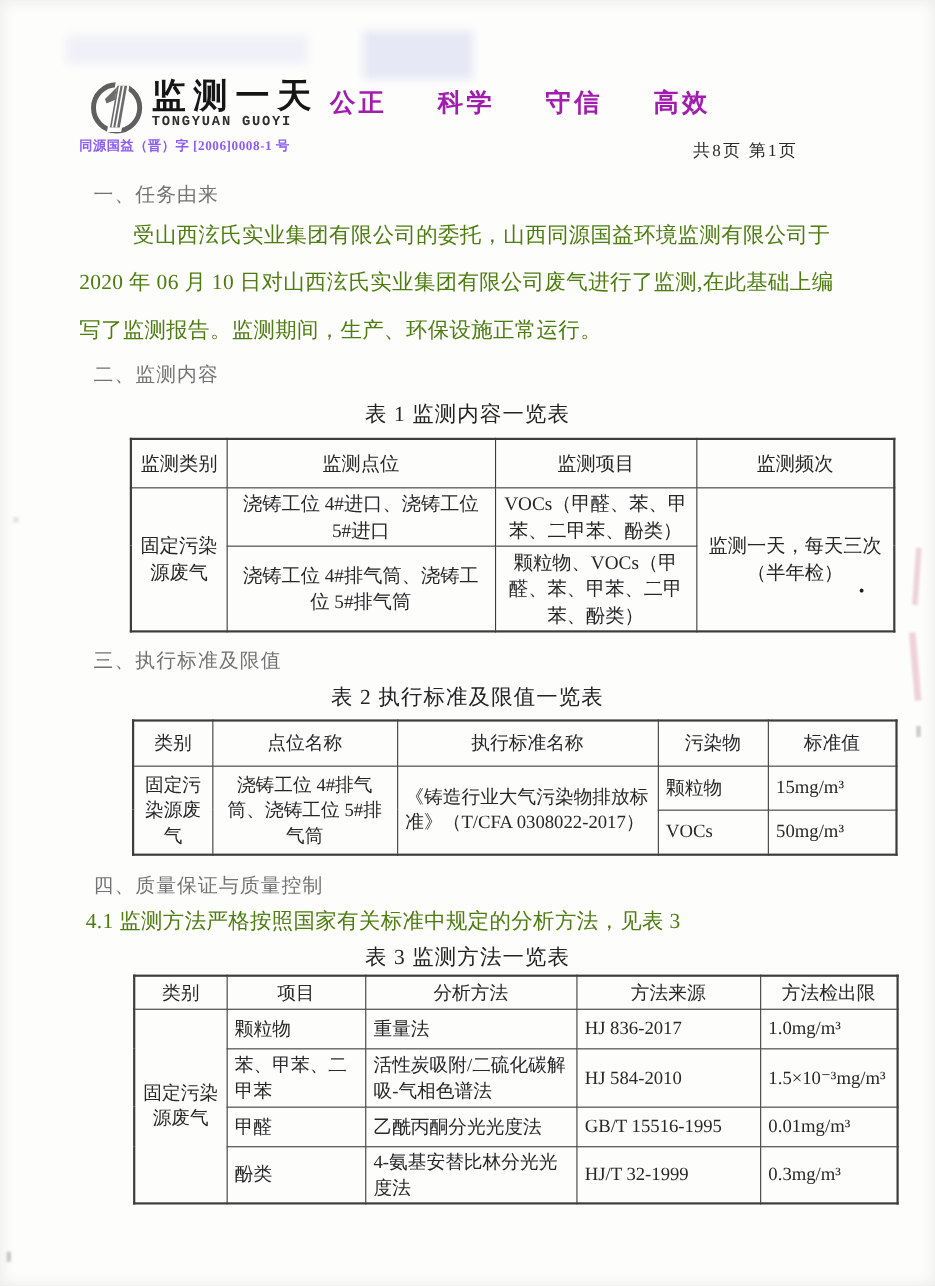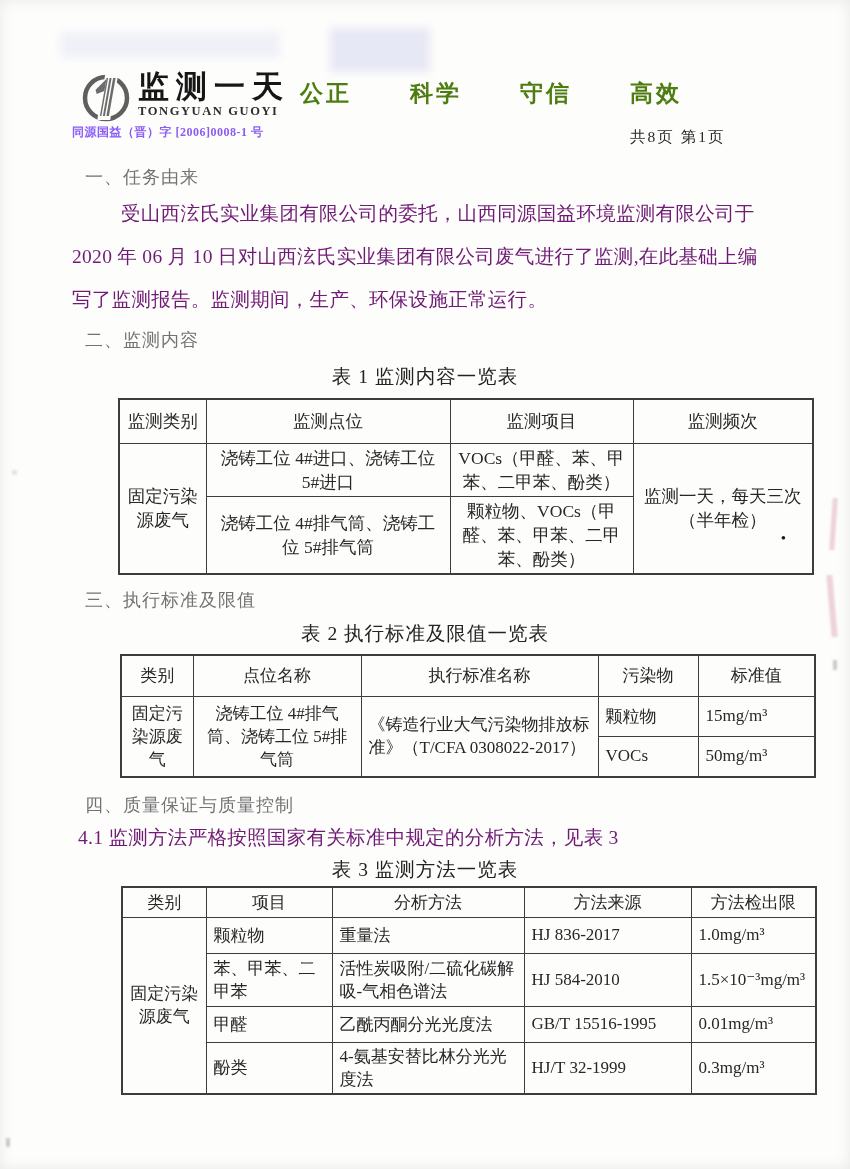--- a/index.html
+++ b/index.html
@@ -10,28 +10,28 @@
     color:#2b2b2b;
     box-shadow:inset 0 0 14px rgba(60,60,60,0.10);
   }
   .abs{position:absolute;}
 
   
   .logo-row{left:82px;top:70px;width:700px;height:56px;display:flex;align-items:flex-start;}
   .logo-mark{width:50px;height:54px;flex:0 0 50px;}
   .logo-textwrap{margin-left:6px;display:flex;flex-direction:column;}
   .logo-text{font-size:31px;font-weight:bold;color:#161616;letter-spacing:7px;line-height:34px;font-family:"Liberation Sans","DejaVu Sans",sans-serif;}
-  .logo-sub{font-size:12.5px;font-weight:bold;color:#2e2e2e;letter-spacing:1.6px;line-height:15px;font-family:Liberation Serif, serif;}
-  .slogans{left:300px;top:78px;display:flex;gap:58px;font-size:23px;font-weight:bold;color:#4d7c0f;letter-spacing:3px;font-family:"DejaVu Sans","Liberation Sans",sans-serif;}
+  .logo-sub{font-size:12.5px;font-weight:bold;color:#2e2e2e;letter-spacing:1.6px;line-height:15px;font-family:Liberation Mono, monospace;}
+  .slogans{left:300px;top:78px;display:flex;gap:46px;font-size:23px;font-weight:bold;color:#a21caf;letter-spacing:3px;font-family:"DejaVu Sans","Liberation Sans",sans-serif;}
   .doc-number{left:72px;top:124px;font-size:12px;color:#8b5cf6;letter-spacing:0.5px;font-weight:bold;}
   .page-info{left:630px;top:127px;font-size:15.5px;color:#2a2a2a;letter-spacing:2px;}
 
   
   .h1{font-size:18px;color:#737373;letter-spacing:1px;}
-  .para-line{font-size:19.5px;color:#701a75;letter-spacing:0.3px;white-space:nowrap;}
+  .para-line{font-size:19.5px;color:#4d7c0f;letter-spacing:0.3px;white-space:nowrap;}
   .caption{left:0;top:0;width:850px;text-align:center;font-size:19.5px;color:#232323;letter-spacing:1px;}
 
   
   table{border-collapse:collapse;table-layout:fixed;background:transparent;}
   table.doc{border:2px solid #3d3d3d;margin-left:45px;}
   .doc th,.doc td{border:1.5px solid #3d3d3d;font-weight:normal;vertical-align:middle;
     padding:2px 7px;color:#272727;overflow:hidden;}
   .doc th{text-align:center;}
   .c{text-align:center;}
   .l{text-align:left;}

